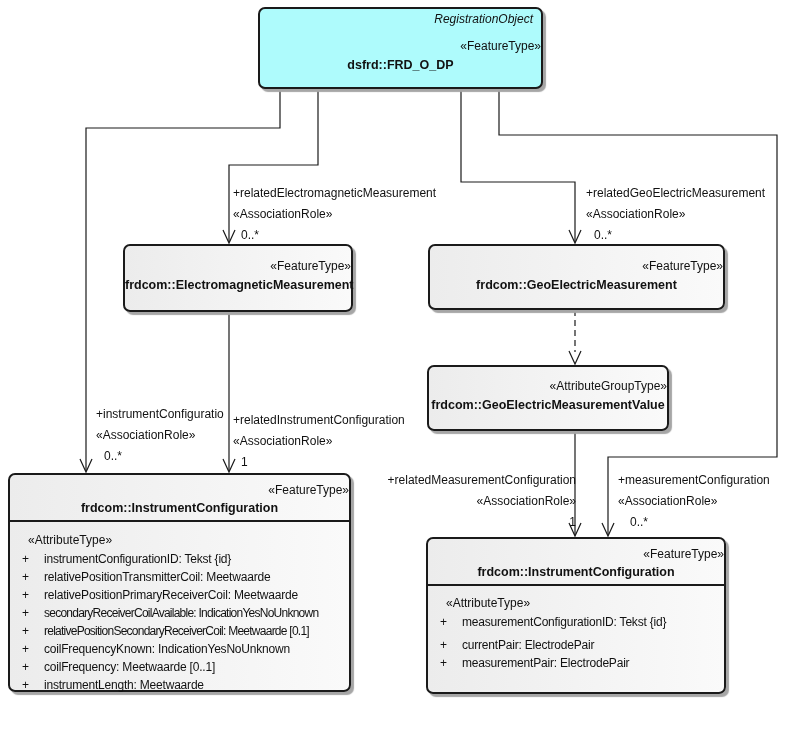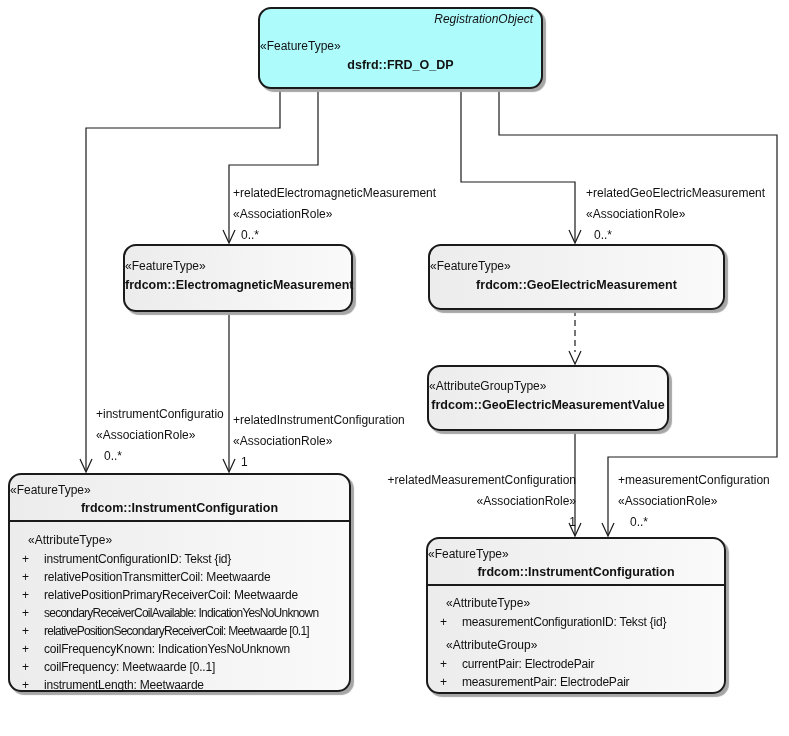--- a/index.html
+++ b/index.html
@@ -6,28 +6,28 @@
   #canvas{
     position:relative;width:789px;height:736px;background:#ffffff;overflow:hidden;
     font-family:"Liberation Sans", sans-serif;color:#111;
   }
   svg.wires{position:absolute;left:0;top:0;pointer-events:none;}
   .wire{stroke:var(--line,#1a1a1a);stroke-width:1.2;fill:none;}
   .wire.dashed{stroke-dasharray:6 4;}
   .arrowhead{stroke:var(--line,#1a1a1a);stroke-width:1.2;fill:none;}
 
   .node{
-    position:absolute;border:2px solid var(--border,#1a1a1a);border-radius:13px;
+    position:absolute;border:2px solid var(--border,#1a1a1a);border-radius:7px;
     box-shadow:3px 3px 1px var(--shadow,#a6a6a6);
     background:linear-gradient(90deg,var(--class_fill_left,#ececec),var(--class_fill_right,#fafafa));
     box-sizing:border-box;
   }
   .node.feature-root{background:var(--feature_fill,#aefbfc);}
   .annotation{position:absolute;top:3px;right:8px;font-style:italic;font-size:12px;}
-  .stereo{position:absolute;left:0;right:0;text-align:left;font-size:12px;white-space:nowrap;}
+  .stereo{position:absolute;left:0;right:0;text-align:right;font-size:12px;white-space:nowrap;}
   .cname{position:absolute;left:0;right:0;text-align:center;font-size:12.5px;font-weight:bold;white-space:nowrap;}
   .divider{position:absolute;left:-1px;right:-1px;height:0;border-top:2px solid var(--border,#1a1a1a);}
 
   .compartment{position:absolute;left:0;right:0;font-size:12px;}
   .sect-header{height:19px;line-height:19px;padding-left:18px;white-space:nowrap;}
   .attr-row{height:18px;line-height:18px;white-space:nowrap;}
   .attr-row .vis{display:inline-block;width:22px;padding-left:12px;box-sizing:content-box;}
   .attr-row .atext{letter-spacing:-0.2px;}
   #instr-attrs .attr-row:nth-child(5) .atext,
   #instr-attrs .attr-row:nth-child(6) .atext{letter-spacing:-0.75px;}
@@ -106,21 +106,20 @@
   </div>
 
   <div class="node" style="left:426px;top:537px;width:300px;height:157px;">
     <div class="stereo" style="top:8px;">«FeatureType»</div>
     <div class="cname" style="top:26px;">frdcom::InstrumentConfiguration</div>
     <div class="divider" style="top:45px;"></div>
     <div class="compartment" style="top:55px;">
       <div class="sect-header">«AttributeType»</div>
       <div class="attr-row"><span class="vis">+</span><span class="atext">measurementConfigurationID: Tekst {id}</span></div>
       <div class="gap"></div>
-      <div class="sect-header">«AttributeGroup»</div>
       <div class="attr-row"><span class="vis">+</span><span class="atext">currentPair: ElectrodePair</span></div>
       <div class="attr-row"><span class="vis">+</span><span class="atext">measurementPair: ElectrodePair</span></div>
     </div>
   </div>
 
   <div class="assoc" style="left:233px;top:183px;">
     <div>+relatedElectromagneticMeasurement</div>
     <div>«AssociationRole»</div>
     <div class="mult">0..*</div>
   </div>

